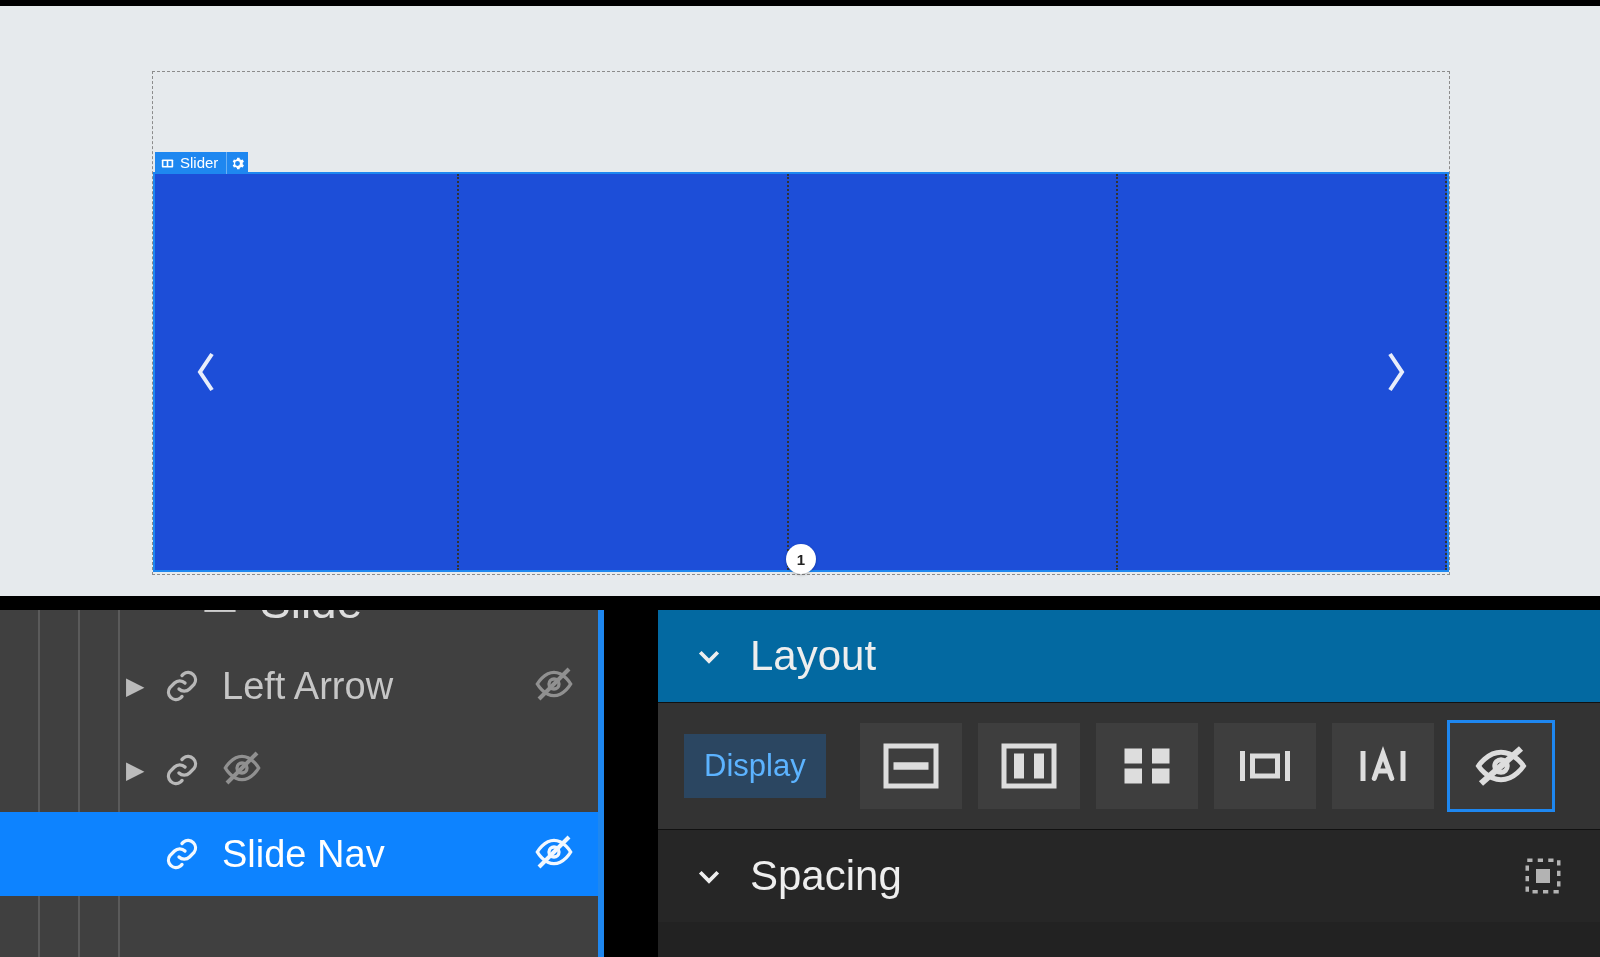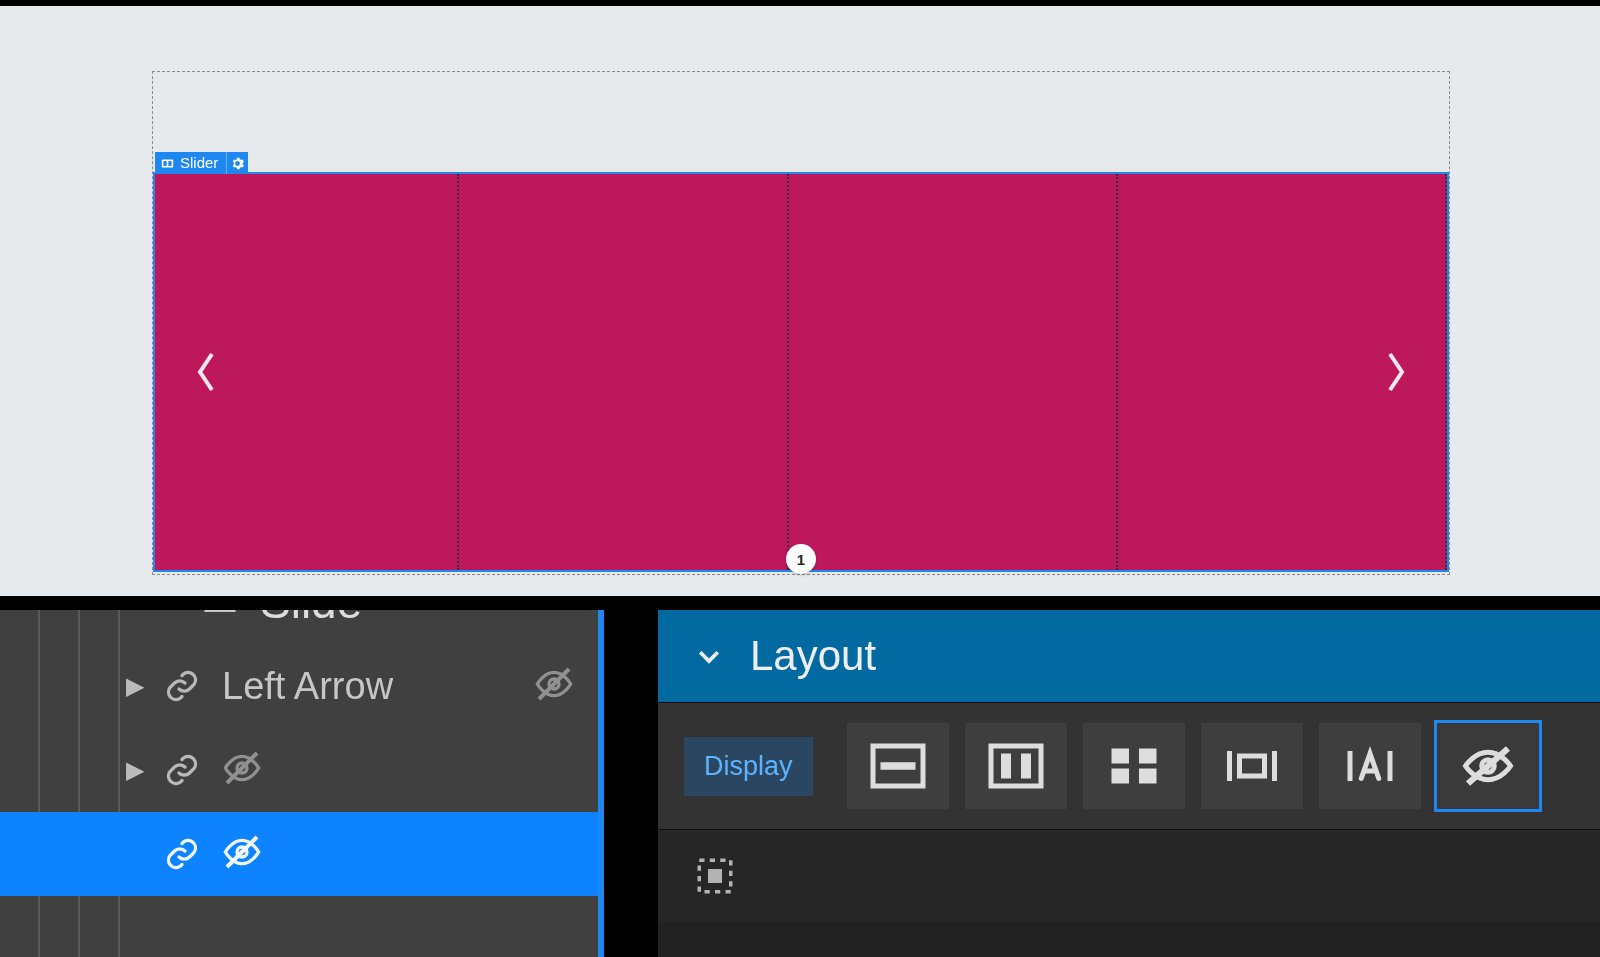--- a/index.html
+++ b/index.html
@@ -52,21 +52,21 @@
   }
 
   .slider-box {
     position: absolute;
     left: 0; top: 100px;
     width: 100%; height: 400px;
     border: 2px solid #1e87f0;
     border-left: none; border-right: none;
     border-left: 2px solid #1e87f0;
     border-right: 2px solid #1e87f0;
-    background: #be185d;
+    background: #1d4ed8;
     display: flex;
     gap: 25px;
   }
   .slide {
     flex: 1 1 0;
     border-right: 2px dotted #333;
   }
   .slide:last-child { border-right: none; }
 
   .nav-arrow {
@@ -195,21 +195,21 @@
     border-top: 1px solid #111;
     border-bottom: 1px solid #111;
     display: flex;
     align-items: center;
     padding: 0 26px;
     gap: 16px;
   }
   .display-label {
     color: #5cb3ff;
     background: #2b4661;
-    font-size: 27px;
+    font-size: 31px;
     padding: 14px 20px;
     margin-right: 18px;
     cursor: pointer;
   }
   .disp-btn {
     width: 102px; height: 86px;
     background: #3e3e3e;
     display: flex;
     align-items: center; justify-content: center;
     color: #ddd;
@@ -338,20 +338,21 @@
         </span>
       </div>
 
       <div class="tree-row no-disclosure selected">
         <span class="disclosure">▶</span>
         <span class="row-icon">
           <svg viewBox="0 0 24 24" width="36" height="36">
               <path d="M10 14a5 5 0 007 0l3-3a5 5 0 00-7-7l-1 1M14 10a5 5 0 00-7 0l-3 3a5 5 0 007 7l1-1" fill="none" stroke="#fff" stroke-width="2.2" stroke-linecap="round"></path>
             </svg>
         </span>
+        <span class="row-label">Slide Nav</span>
         <span class="vis-icon">
           <svg viewBox="0 0 24 24" width="40" height="40">
               <path d="M2 12s4-7 10-7 10 7 10 7-4 7-10 7S2 12 2 12z" fill="none" stroke="#fff" stroke-width="2"></path>
               <circle cx="12" cy="12" r="3" fill="none" stroke="#fff" stroke-width="2"></circle>
               <line x1="3" y1="21" x2="21" y2="3" stroke="#fff" stroke-width="2.4"></line>
             </svg>
         </span>
       </div>
 
     </div>
@@ -410,20 +411,28 @@
     <div class="disp-btn selected">
       <svg viewBox="0 0 48 40" width="60" height="50">
           <path d="M6 20s7-11 18-11 18 11 18 11-7 11-18 11S6 20 6 20z" fill="none" stroke="#ddd" stroke-width="4"></path>
           <circle cx="24" cy="20" r="5" fill="none" stroke="#ddd" stroke-width="4"></circle>
           <line x1="8" y1="34" x2="40" y2="6" stroke="#ddd" stroke-width="5"></line>
         </svg>
     </div>
   </div>
 
   <div class="spacing-header">
+    <div class="left">
+      <span class="chev">
+        <svg viewBox="0 0 24 24" width="30" height="30">
+            <polyline points="5,9 12,16 19,9" fill="none" stroke="#eee" stroke-width="3"></polyline>
+          </svg>
+      </span>
+      <span>Spacing</span>
+    </div>
     <span class="expand-icon">
       <svg viewBox="0 0 24 24">
           <rect x="3" y="3" width="18" height="18" fill="none" stroke="#ccc" stroke-width="2" stroke-dasharray="3 3"></rect>
           <rect x="8" y="8" width="8" height="8" fill="#ccc"></rect>
         </svg>
     </span>
   </div>
 
 </div>
 

